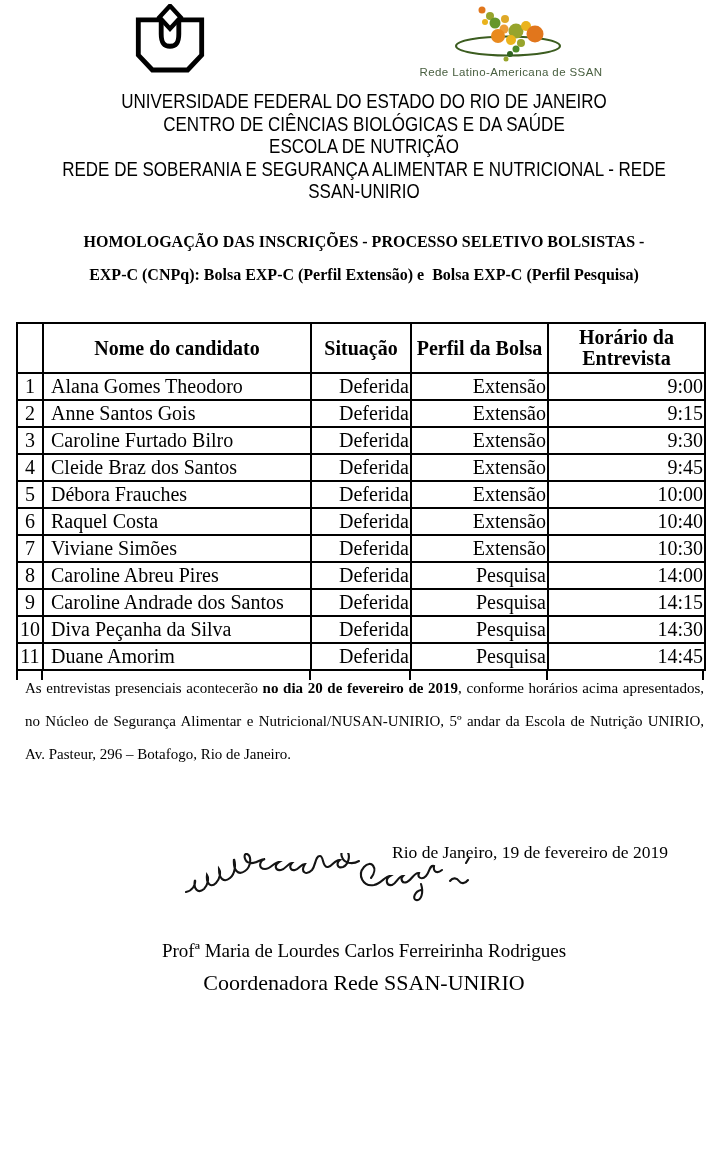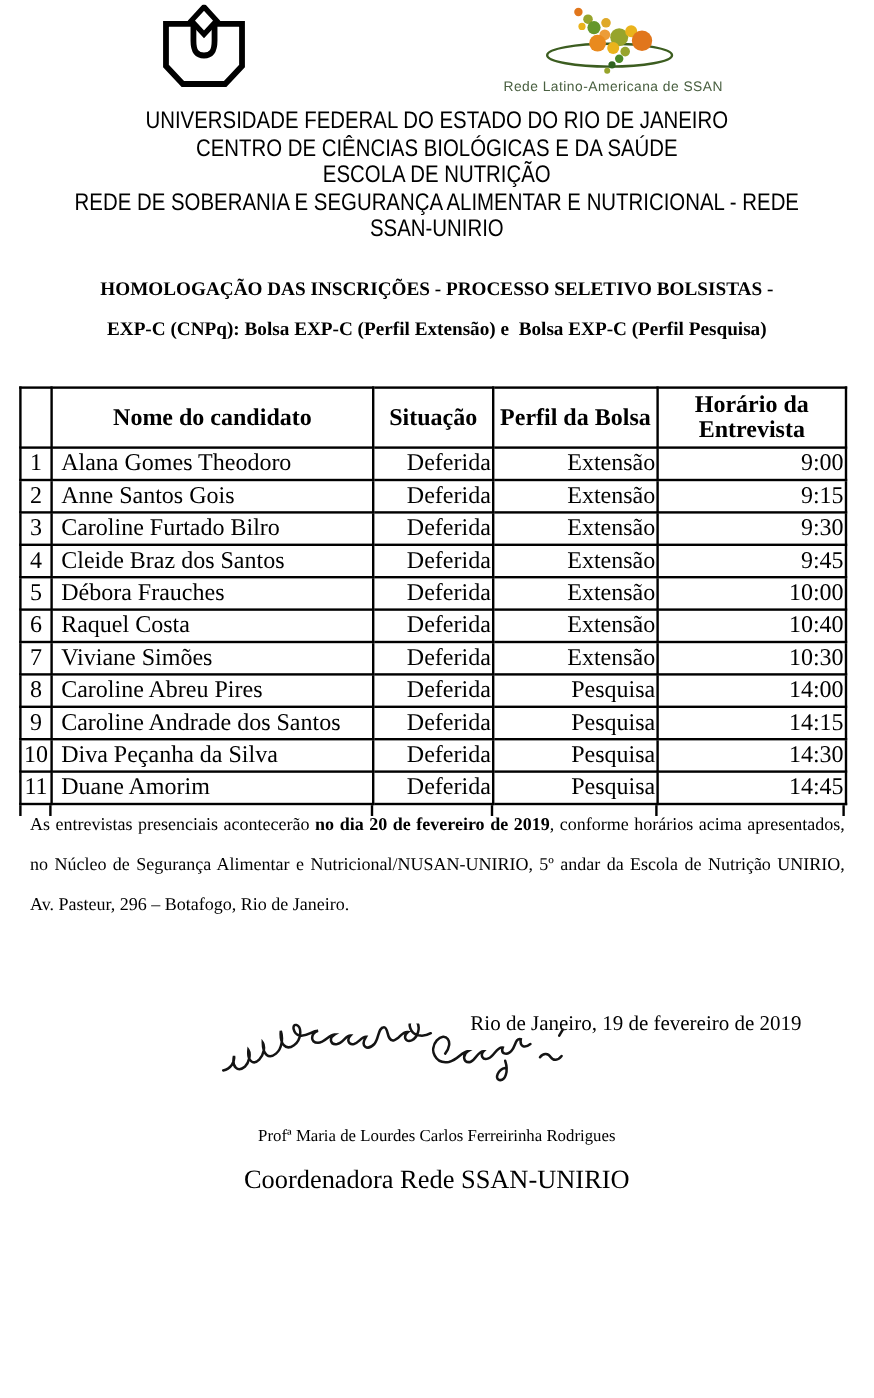--- a/index.html
+++ b/index.html
@@ -35,21 +35,21 @@
   .stub{position:absolute;top:0;width:2px;height:9px;background:#000;}
 
   
   .body-par{position:absolute;left:25px;top:672px;width:679px;text-align:justify;
             font-size:15px;line-height:33px;}
   .date-line{position:absolute;left:0;top:806px;width:728px;box-sizing:border-box;
              text-align:right;padding-right:60px;font-size:17.5px;margin-top:36px;}
 
   
   .signature-svg{position:absolute;left:178px;top:853px;width:302px;height:64px;}
-  .signer-name{position:absolute;top:940px;left:0;width:728px;text-align:center;font-size:14px;}
+  .signer-name{position:absolute;top:940px;left:0;width:728px;text-align:center;font-size:19px;}
   .signer-role{position:absolute;top:970px;left:0;width:728px;text-align:center;font-size:22px;}
 </style>
 </head>
 <body>
 
 <div class="page">
 
   <svg class="unirio-logo" viewBox="0 0 100 100">
     <path d="M14,18 H40 V34 C40,44 43,48 50,48 C57,48 60,44 60,34 V18 H86 V58 L70,75 H30 L14,58 Z" fill="#fff" stroke="#000" stroke-width="5.5" stroke-linejoin="miter"></path>
     <path d="M50,2 L62,15 L50,28 L38,15 Z" fill="#fff" stroke="#000" stroke-width="5"></path>

